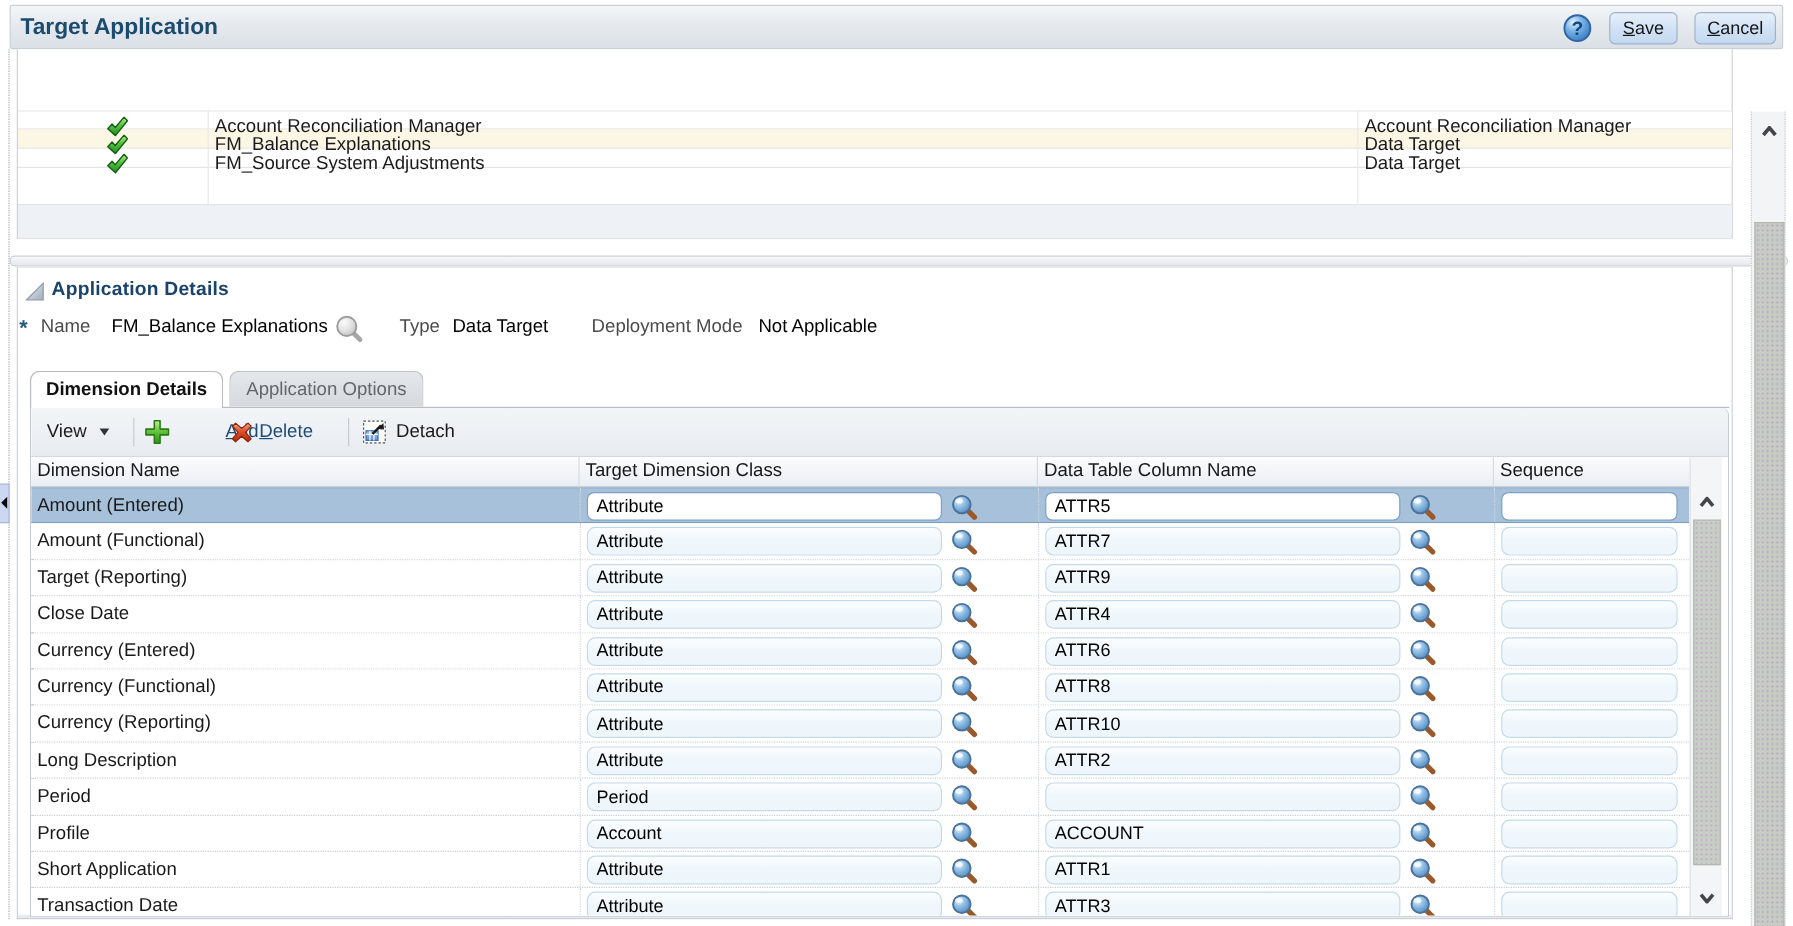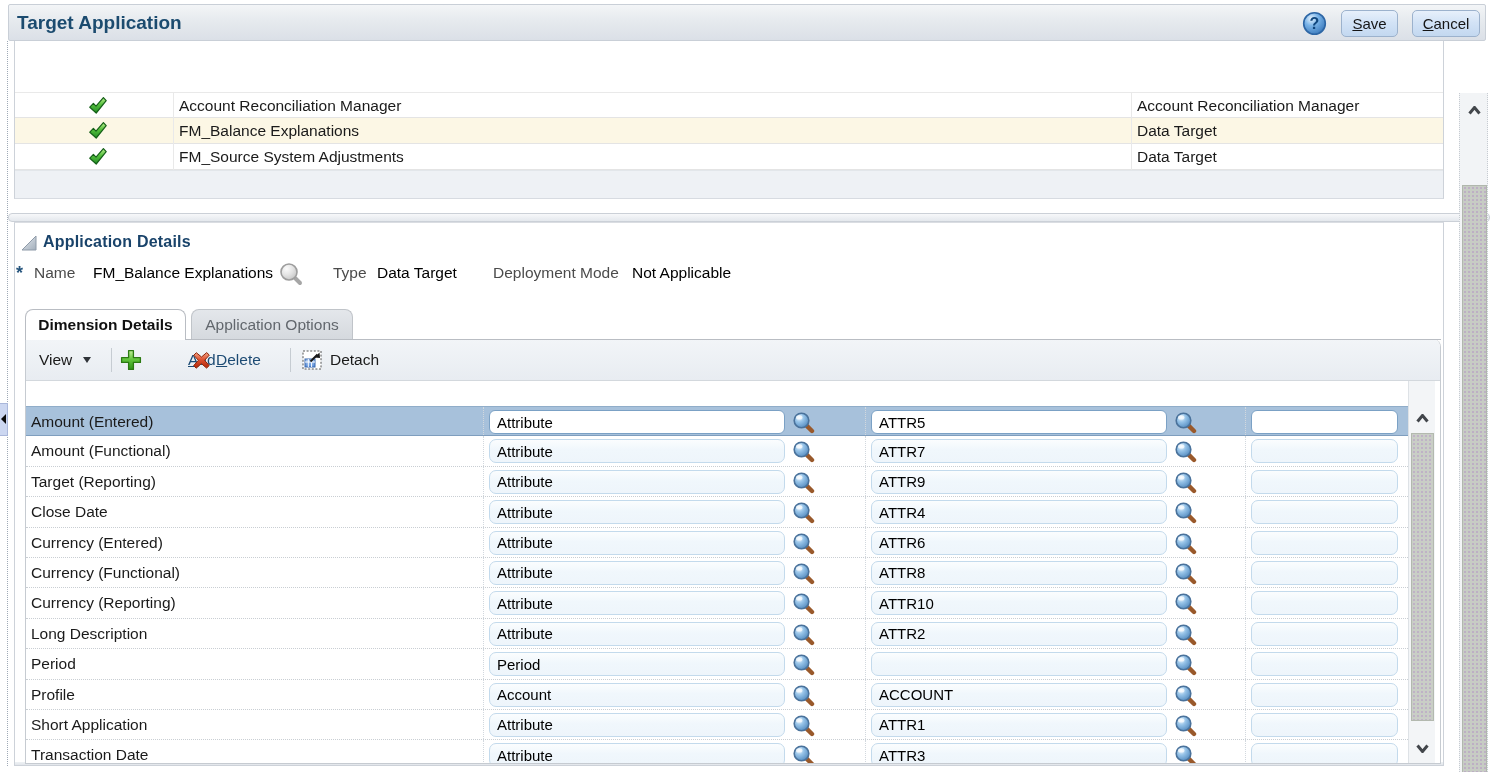--- a/index.html
+++ b/index.html
@@ -28,21 +28,21 @@
     background:#ccd7f1; border:1px solid #aab7da; border-left:none; cursor:pointer; }
   .collapse-handle .tri { position:absolute; left:1px; top:10px; width:0; height:0;
     border-top:5.5px solid transparent; border-bottom:5.5px solid transparent;
     border-right:5.5px solid #0a0a0a; }
 
   
   .upper-panel { position:absolute; left:14px; top:41px; width:1430px; height:158px;
     background:#fff; border-left:1px solid #cdd2d9; border-right:1px solid #cdd2d9;
     border-bottom:1px solid #d7dbe1; }
   .apps-rows { position:absolute; left:0; top:51px; width:100%; }
-  .app-row { display:flex; height:26px; line-height:25px; font-size:15.5px;
+  .app-row { display:flex; height:16px; line-height:25px; font-size:15.5px;
     border-bottom:1px solid #e4e4e4; background:#fff; }
   .app-row:first-child { border-top:1px solid #e9e9e9; }
   .app-row.highlight { background:#fcf7e5; }
   .app-cell-status { width:158px; position:relative; }
   .app-cell-status svg { position:absolute; left:74px; top:4px; }
   .app-cell-name { width:958px; padding-left:6px; }
   .app-cell-type { flex:1; padding-left:6px; }
   .apps-colsep1 { position:absolute; left:158px; top:51px; height:78px; width:0; border-left:1px solid #e9e9e9; }
   .apps-colsep2 { position:absolute; left:1116px; top:51px; height:78px; width:0; border-left:1px solid #e9e9e9; }
   .apps-bottom-strip { position:absolute; left:0; top:129px; width:100%; height:28px;
@@ -313,20 +313,26 @@
             <line x1="3" y1="12" x2="13" y2="12" stroke="#fff" stroke-width="1"></line>
             <line x1="6.3" y1="9" x2="6.3" y2="17" stroke="#fff" stroke-width="1"></line>
             <line x1="9.6" y1="9" x2="9.6" y2="17" stroke="#fff" stroke-width="1"></line>
             <line x1="8.5" y1="11.5" x2="15.5" y2="4.5" stroke="#1a1a1a" stroke-width="2"></line>
             <polygon points="17.5,2.5 18,8 12.5,7.5" fill="#1a1a1a"></polygon>
           </svg>
         </span>
         <span class="titem" id="tb-detach">Detach</span>
       </div>
 
+      <div class="dim-header" id="dim-header">
+          <span class="hcell hc0">Dimension Name</span>
+          <span class="hcell hc1">Target Dimension Class</span>
+          <span class="hcell hc2">Data Table Column Name</span>
+          <span class="hcell hc3">Sequence</span>
+        </div>
       <div class="dim-body" id="dim-rows">
           <div class="dim-row selected">
     <span class="c c0">
       <span class="dimname">Amount (Entered)</span>
     </span>
     <span class="c c1">
       <span class="colsep" style="left:0"></span>
       <input class="cell-input" type="text" value="Attribute" style="">
       <span class="cell-mag">
         <svg width="23" height="23" viewBox="0 0 23 23">

